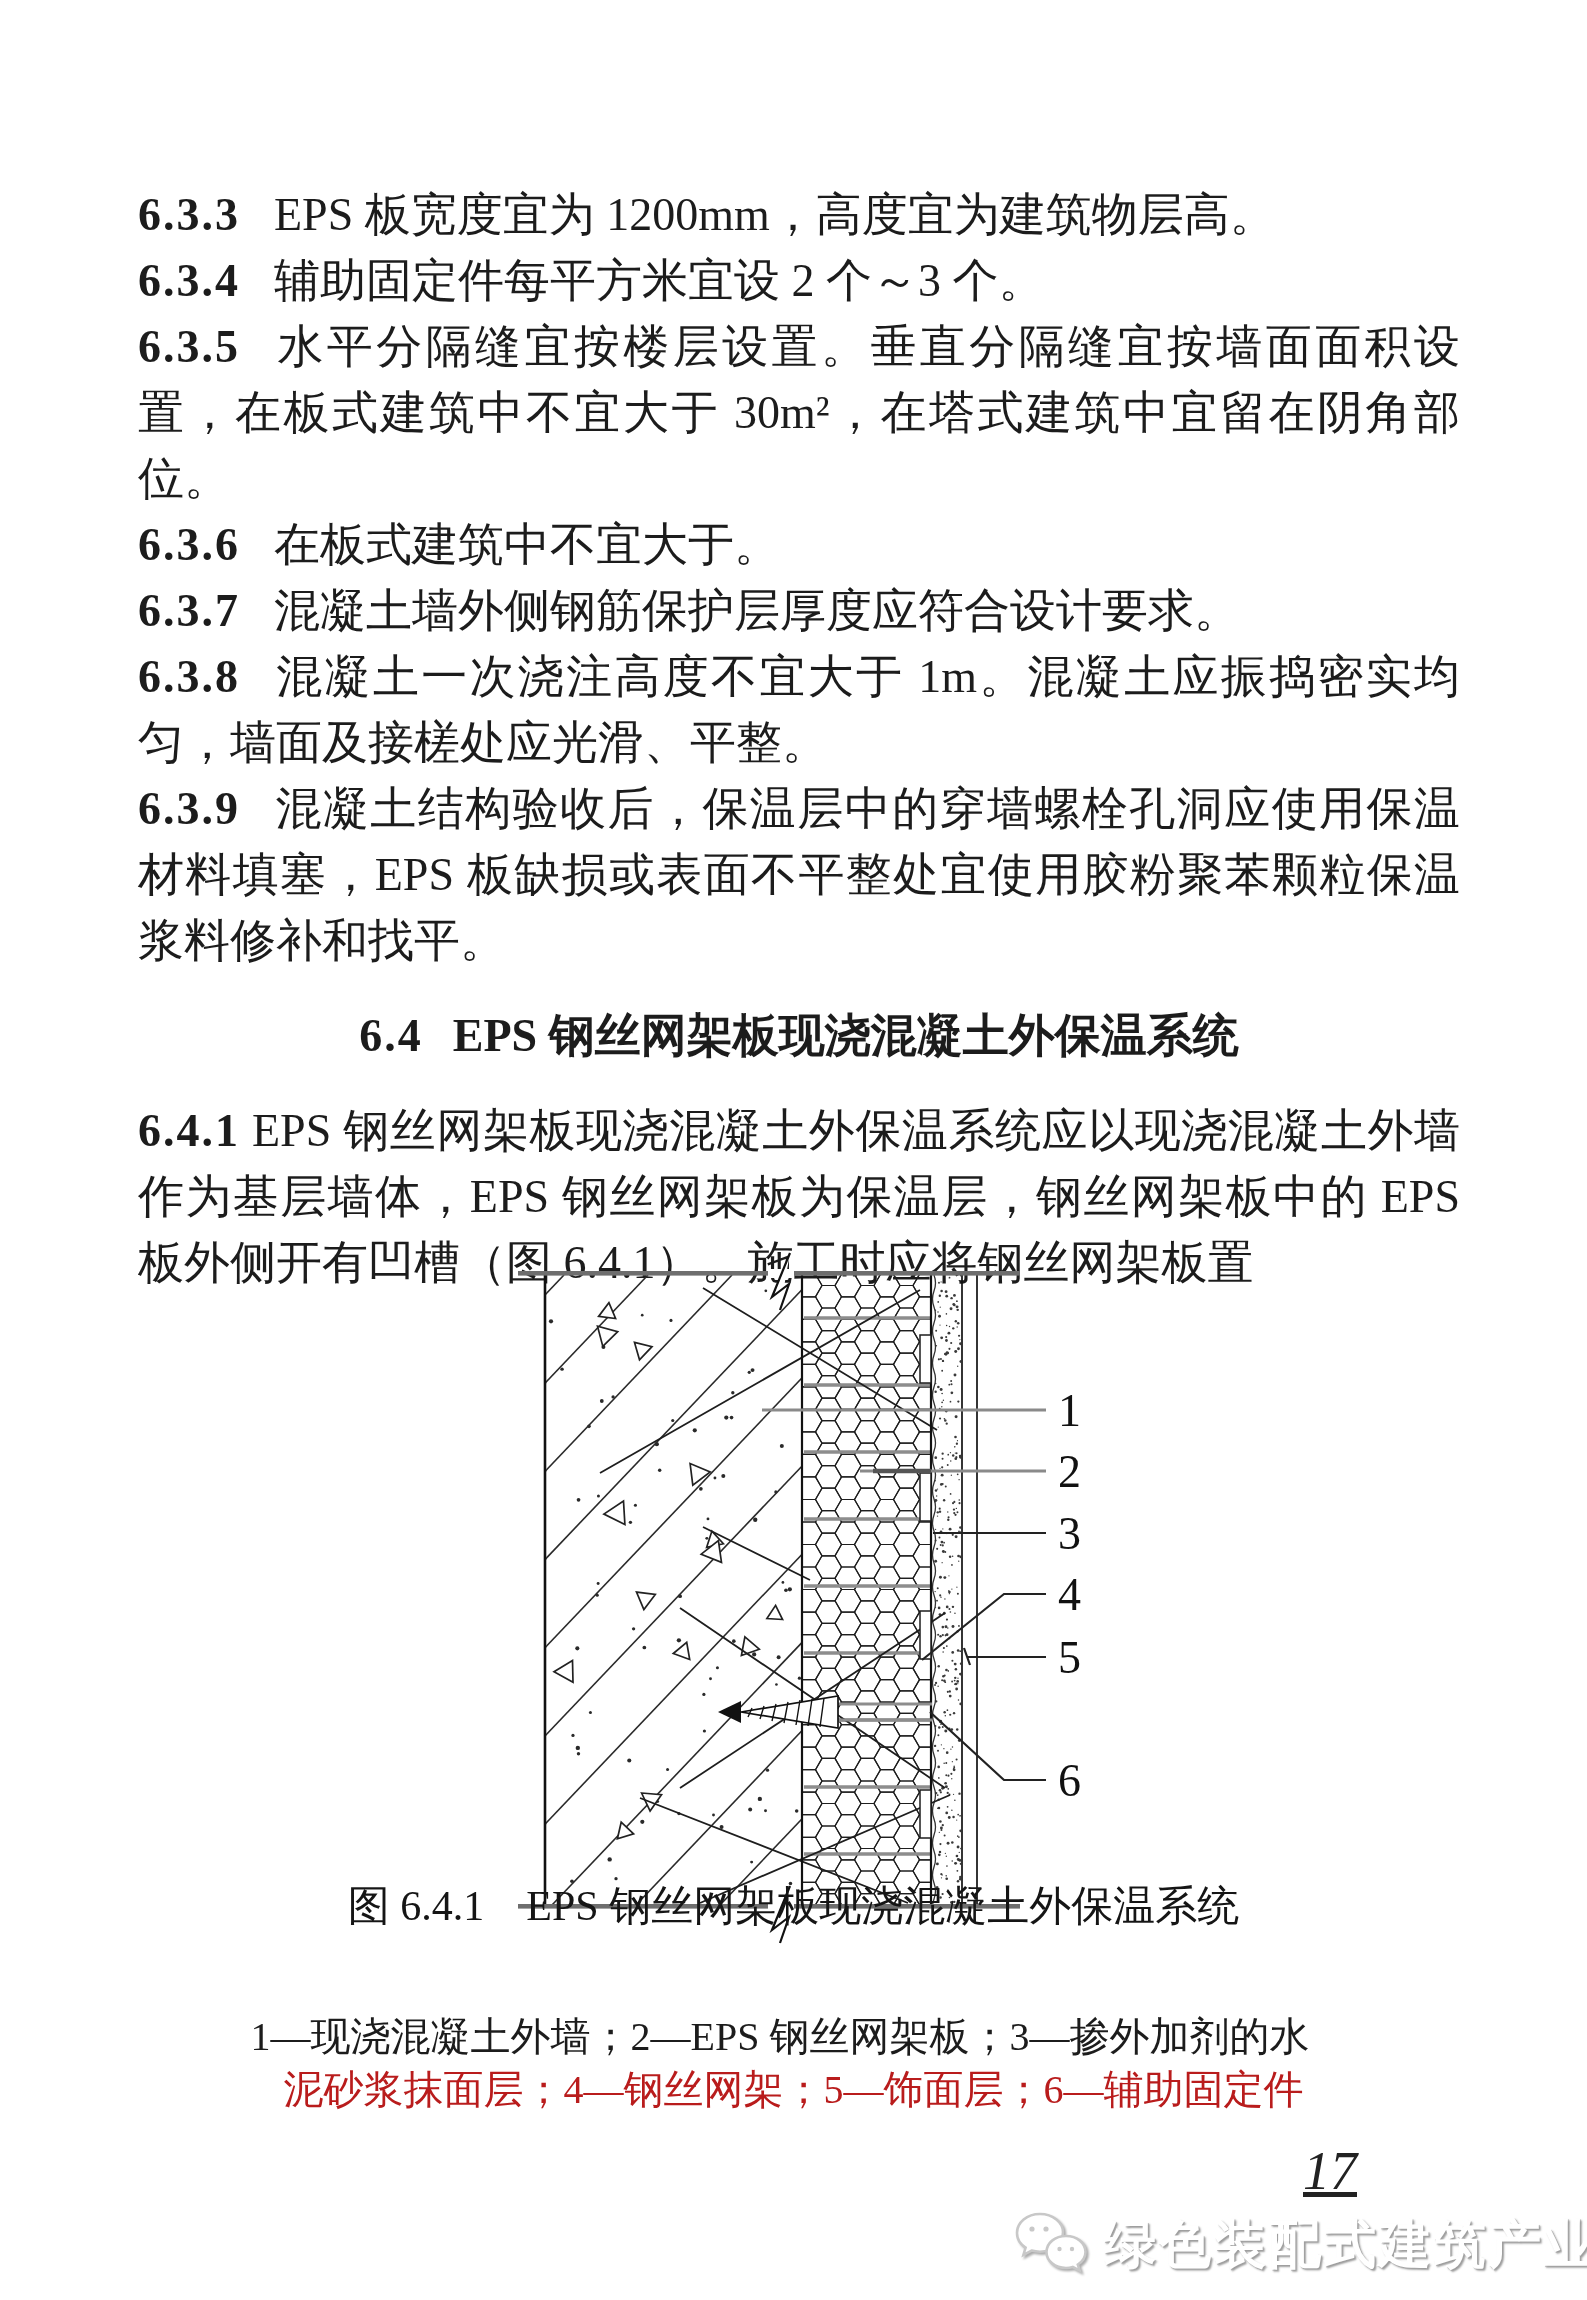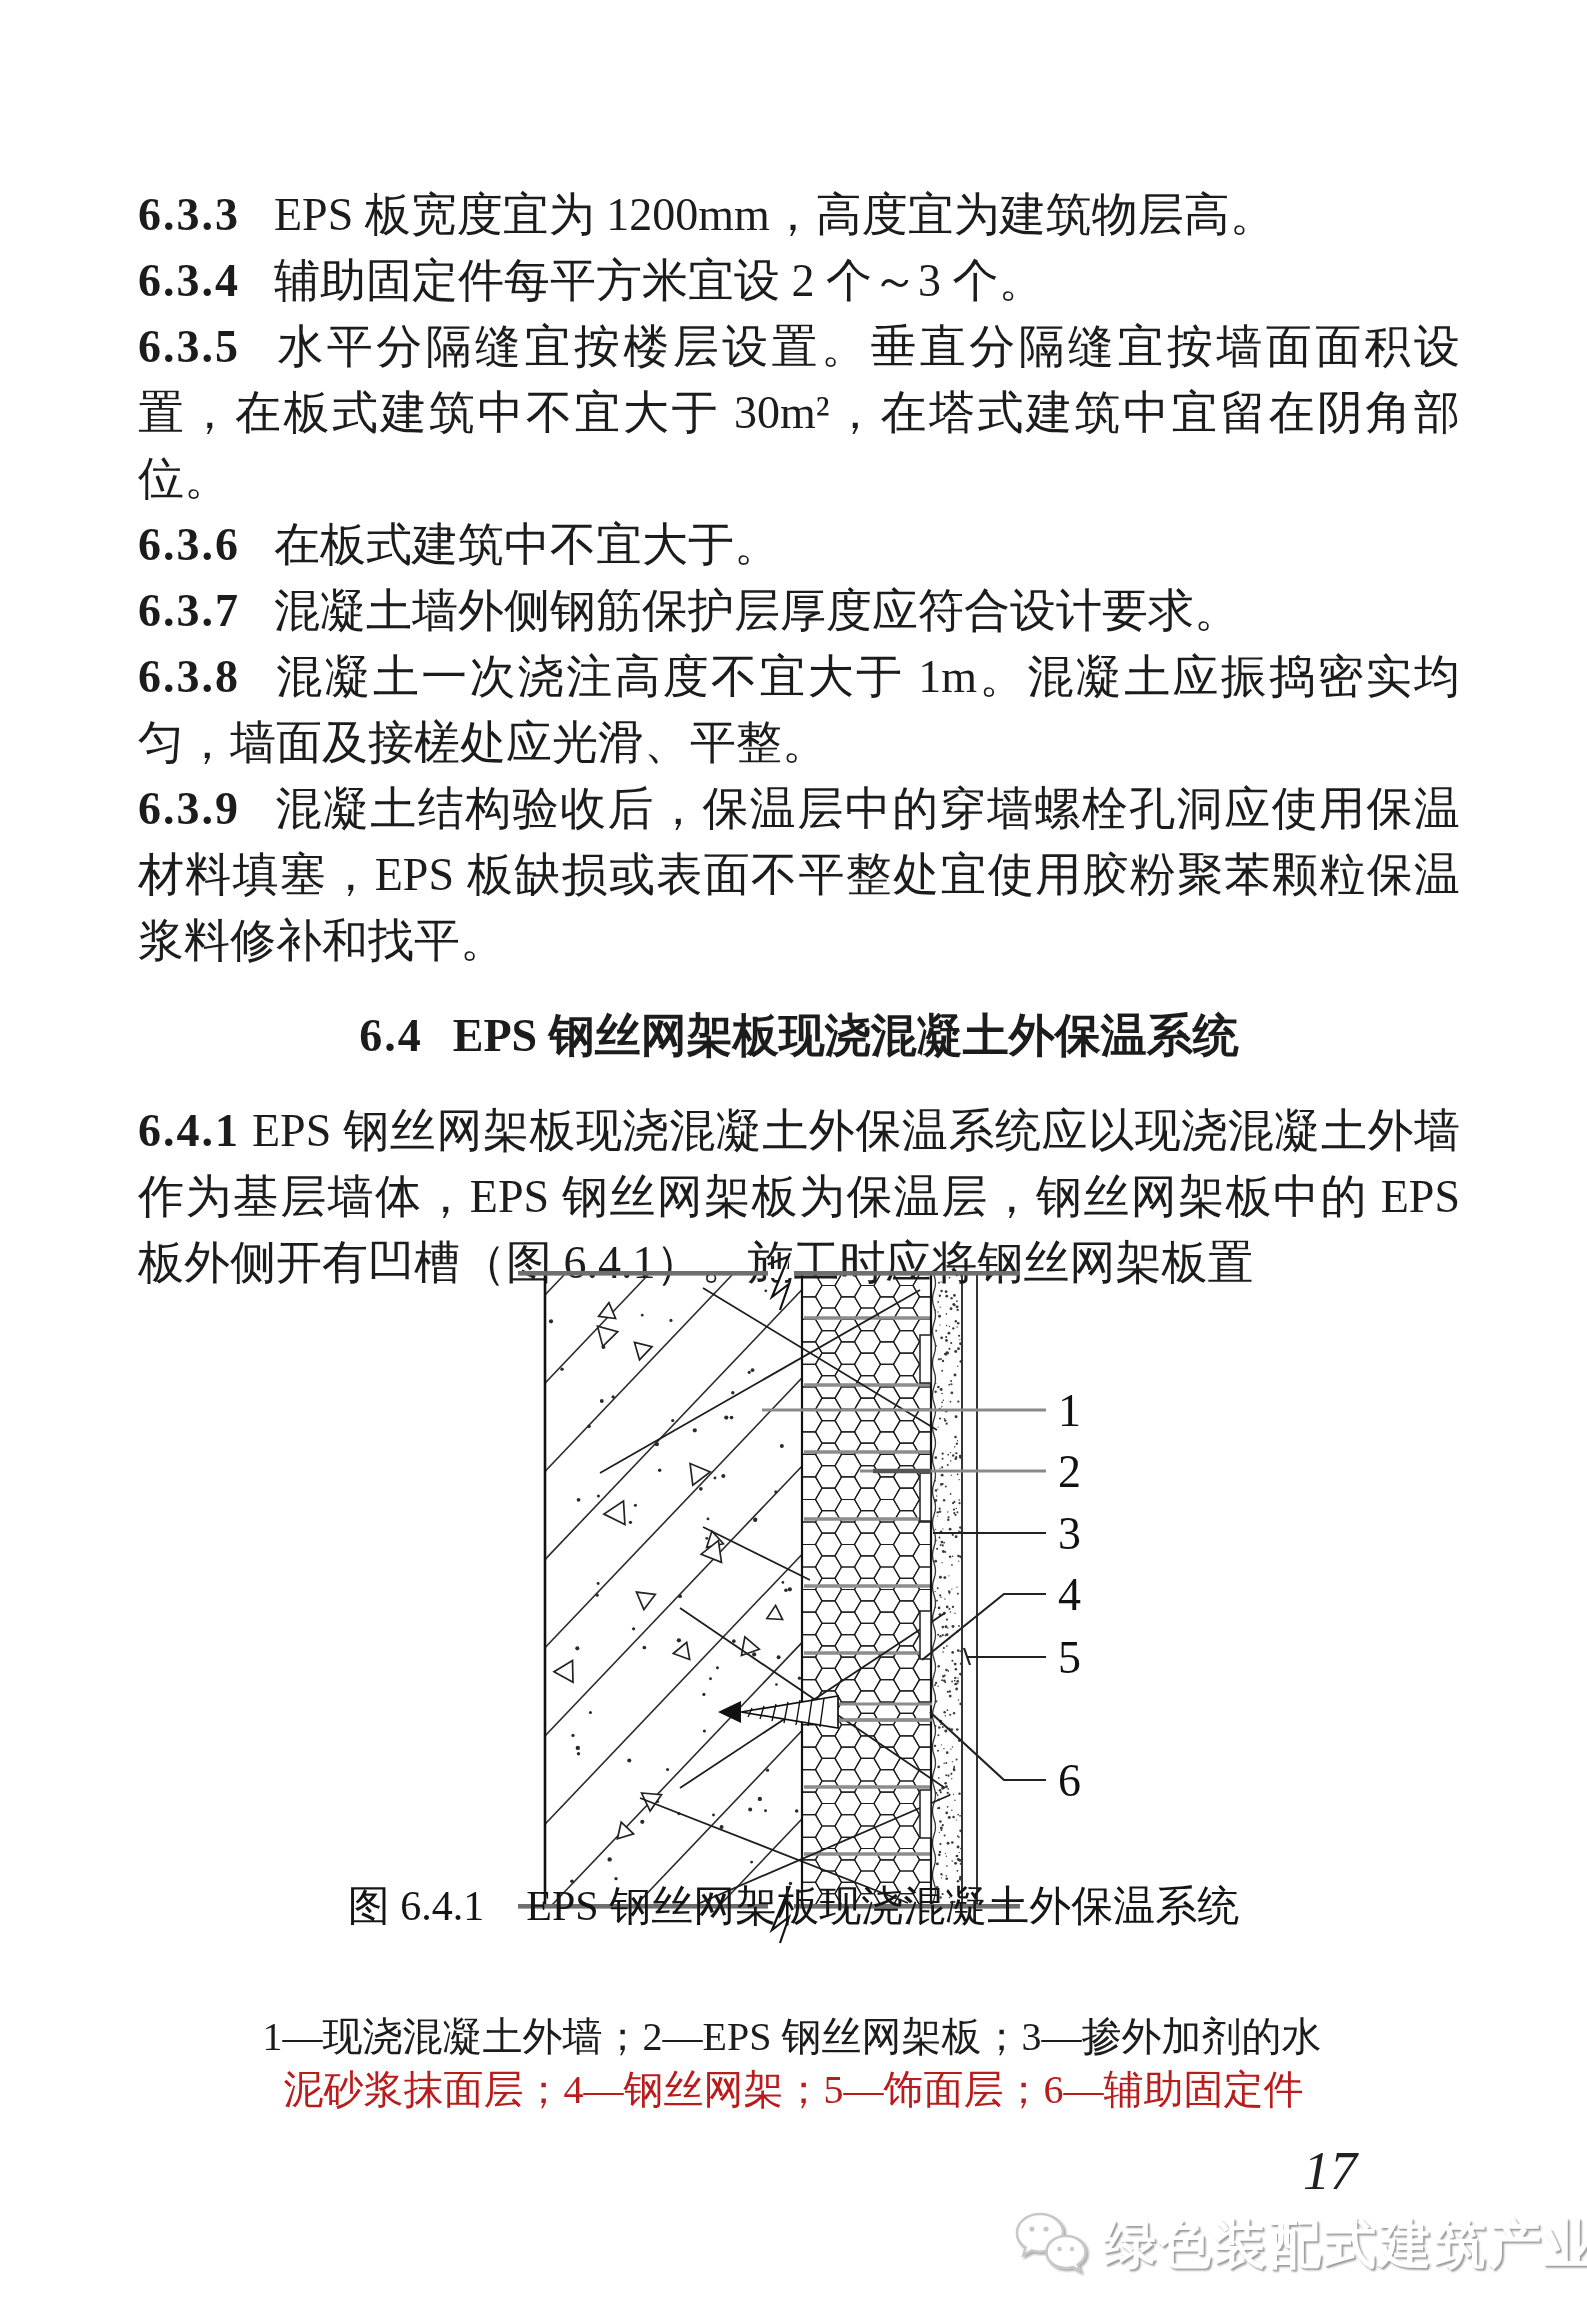--- a/index.html
+++ b/index.html
@@ -29,30 +29,30 @@
   .clause641 .num{font-weight:bold;margin-right:12px;letter-spacing:2px;}
   
   .figure-wrap{position:absolute;left:430px;top:1240px;width:740px;height:710px;}
   .figure-wrap svg{width:100%;height:100%;}
   .fig-caption{
     position:absolute;left:0;top:1880px;width:1587px;
     text-align:center;font-size:42px;line-height:52px;color:#151515;
   }
   .fig-legend1{
     position:absolute;left:0;top:2012px;width:1560px;
-    text-align:center;font-size:40px;line-height:50px;color:#1c1c1c;padding-left:12px;
+    text-align:center;font-size:40px;line-height:50px;color:#1c1c1c;
   }
   .fig-legend2{
     position:absolute;left:0;top:2065px;width:1587px;
     text-align:center;font-size:40px;line-height:50px;color:#b91c1c;
   }
   
   .page-number{
     position:absolute;left:1270px;top:2140px;width:120px;
-    font-size:54px;font-style:italic;color:#222;text-align:center;
+    font-size:54px;font-style:italic;color:#222;text-align:center;text-decoration:underline;
   }
   .footer-brand{
     position:absolute;left:1010px;top:2200px;height:90px;
     display:flex;align-items:center;
   }
   .footer-brand .wicon{filter:drop-shadow(2px 2px 1px #ababab);}
   .footer-brand .btext{
     margin-left:14px;
     font-family:"Liberation Sans","DejaVu Sans",sans-serif;
     font-size:52px;font-weight:bold;letter-spacing:3px;

